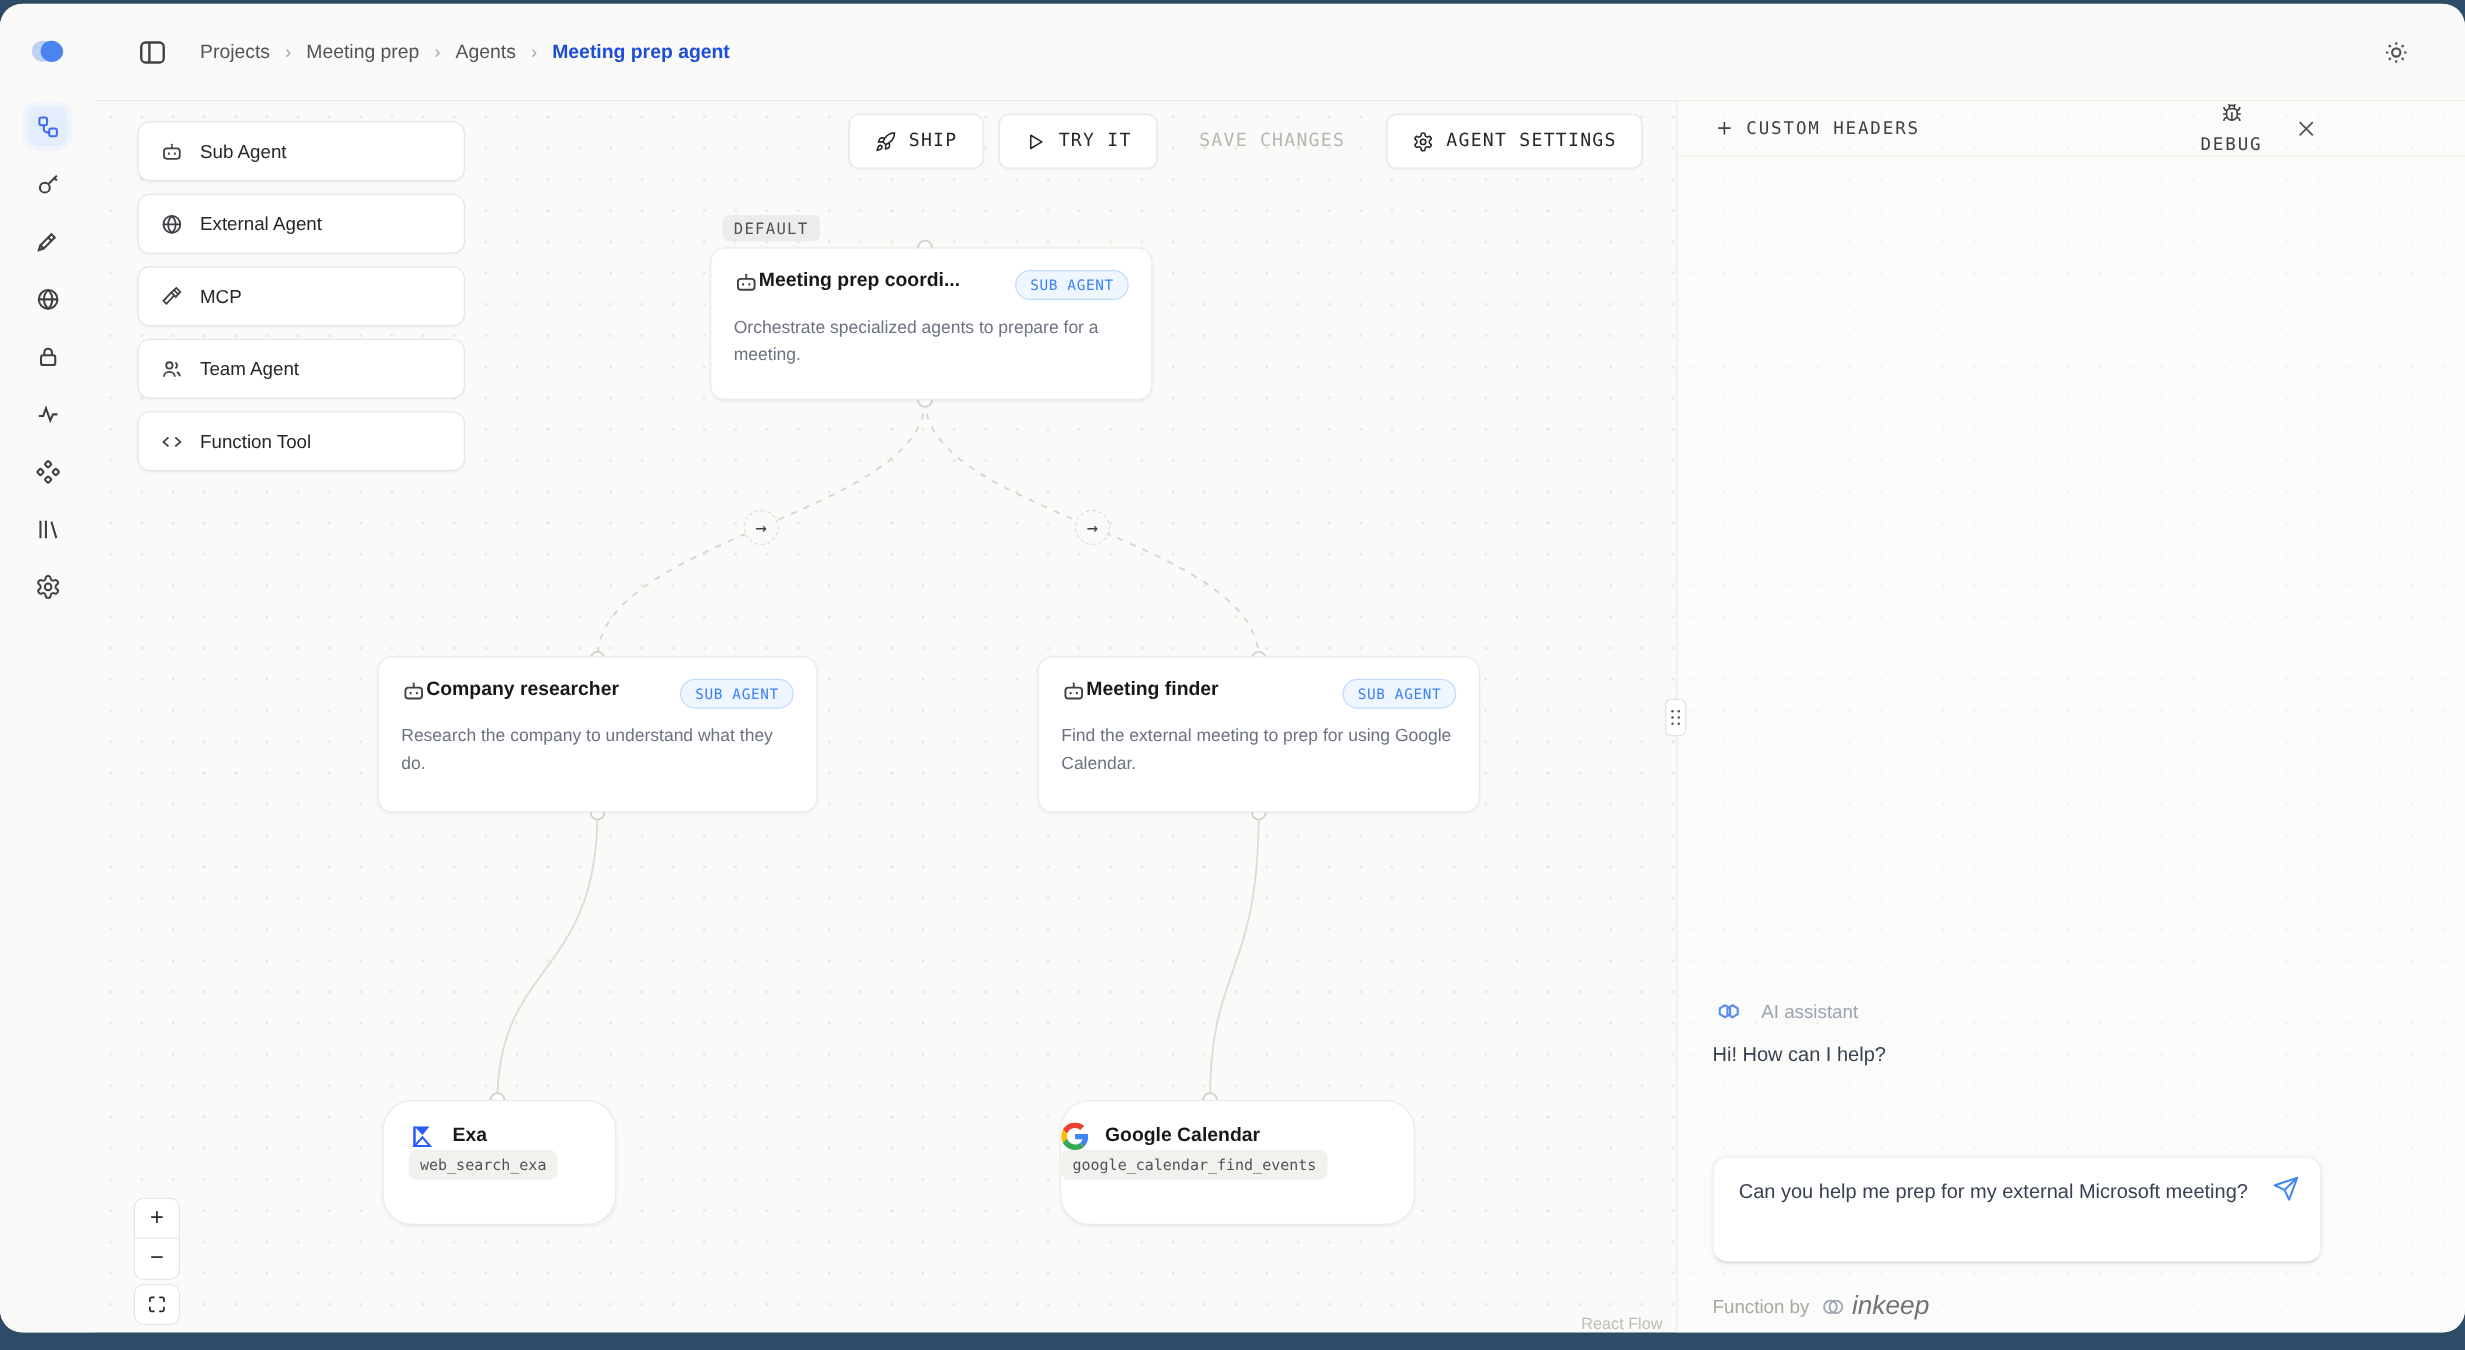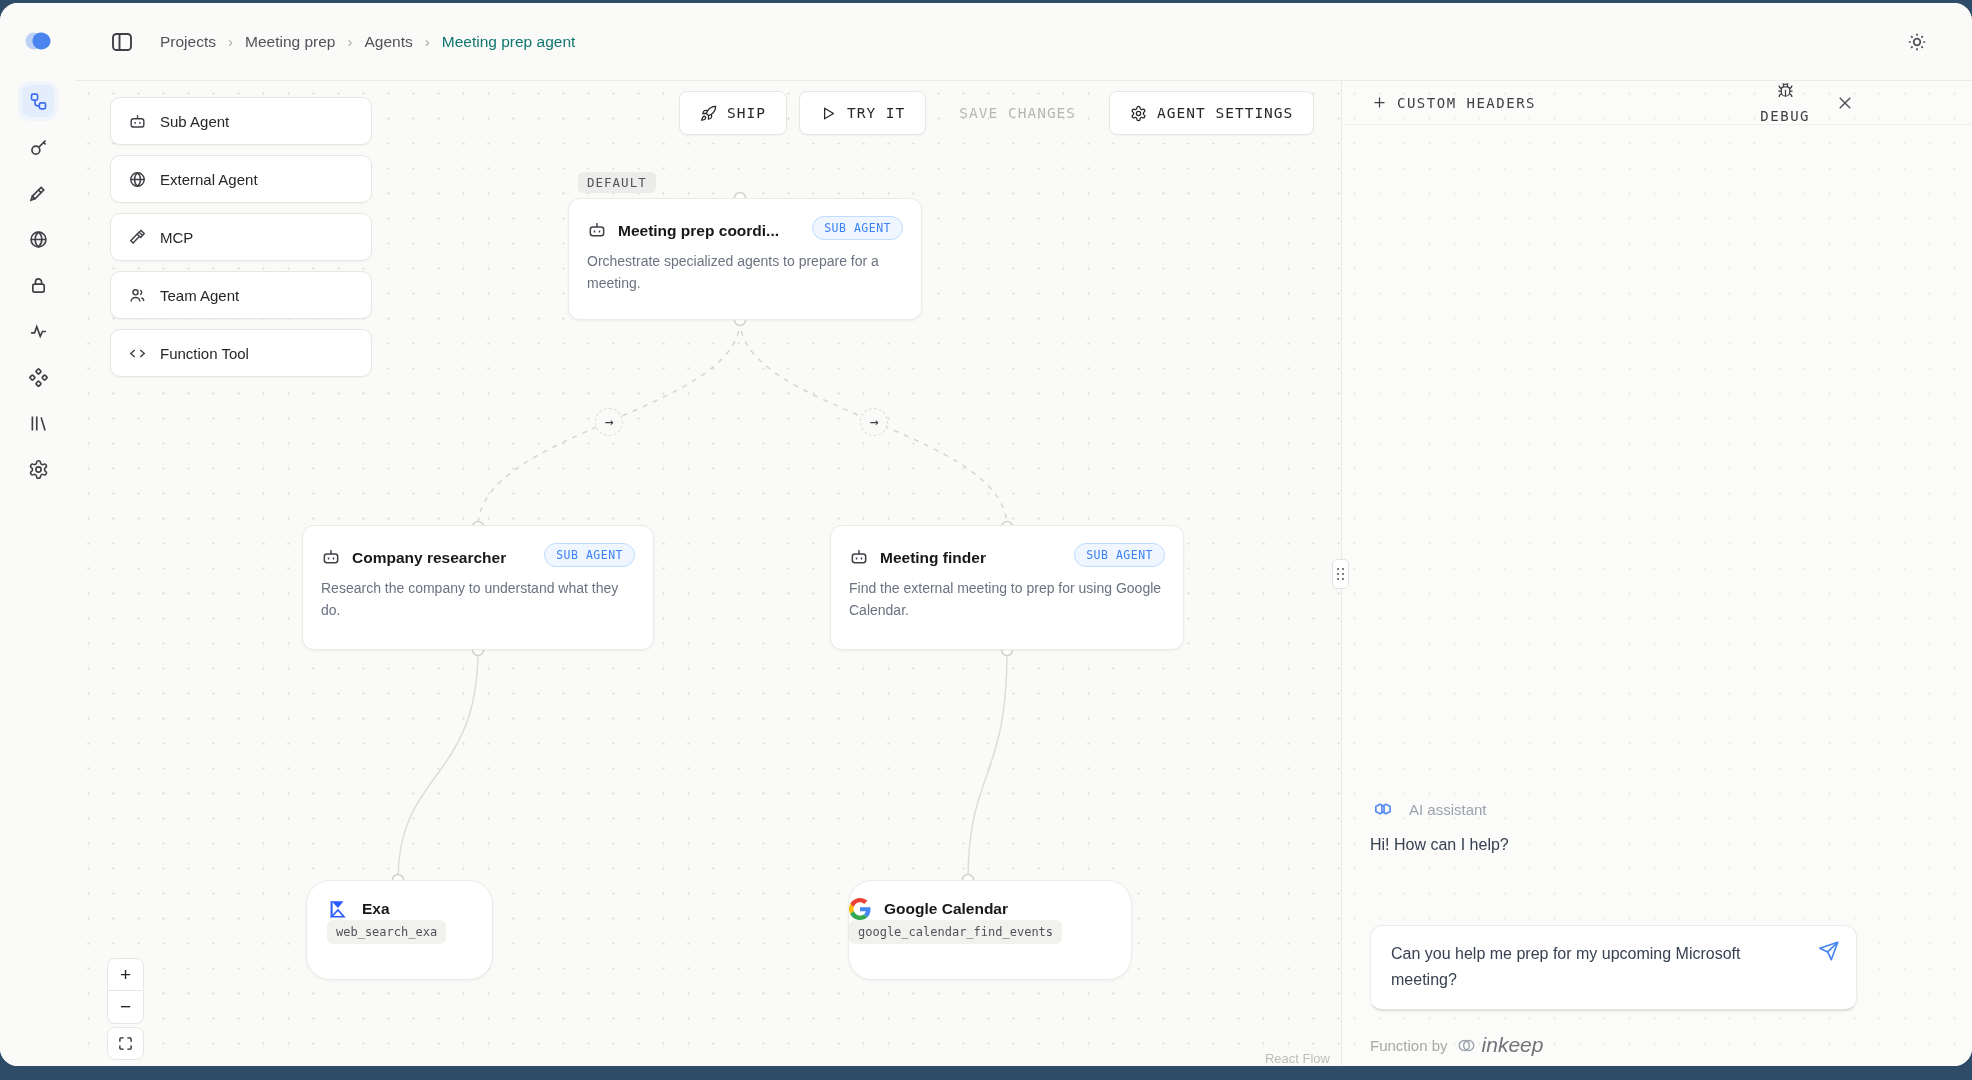--- a/index.html
+++ b/index.html
@@ -21,21 +21,21 @@
   .rail-bottom { position:absolute; left:0; width:76px; display:flex; flex-direction:column; align-items:center; }
   .rail-me { font-size:15px; color:#374151; letter-spacing:.5px; font-weight:500; }
 
   
   .header { position:absolute; left:76px; top:0; right:0; height:78px; border-bottom:1px solid #ebebe8;
             display:flex; align-items:center; background:#fafaf8; z-index:20; }
   .toggle-btn { margin-left:34px; color:#3f3f46; width:24px; height:24px; cursor:pointer; }
   .crumbs { margin-left:26px; display:flex; align-items:center; gap:12px; font-size:15.5px; }
   .crumb { color:#52525b; cursor:pointer; }
   .crumb-sep { color:#a8a8a4; font-size:15px; }
-  .crumb.current { color:#0f766e; font-weight:400; }
+  .crumb.current { color:#1d4ed8; font-weight:700; }
   .sun-btn { position:absolute; right:44px; top:28px; width:22px; height:22px; color:#52525b; cursor:pointer; }
 
   
   .canvas { position:absolute; left:76px; top:78px; width:1264px; bottom:0; overflow:hidden;
             background-image:radial-gradient(circle,#e5e5e0 1.1px,transparent 1.3px); background-size:25px 25px; }
   .edges { position:absolute; inset:0; }
 
   
   .palette { position:absolute; left:34px; top:16px; display:flex; flex-direction:column; gap:10px; z-index:10; }
   .pal-item { width:262px; height:48px; background:#fff; border:1px solid #e6e6e3; border-radius:10px;
@@ -48,21 +48,21 @@
   .toolbar { position:absolute; left:603px; top:10px; display:flex; gap:12px; z-index:10; }
   .tb-btn { height:44px; background:#fff; border:1px solid #e6e6e3; border-radius:8px; display:flex;
             align-items:center; gap:10px; padding:0 20px; font-size:14.5px; letter-spacing:1px; color:#27272a;
             cursor:pointer; box-shadow:0 1px 2px rgba(0,0,0,.04); white-space:nowrap; }
   .tb-btn svg { width:17px; height:17px; }
   .tb-btn.ghost { background:transparent; border-color:transparent; box-shadow:none; color:#b6b6b2; }
 
   
   .node { position:absolute; background:#fff; border:1px solid #ebebe8; border-radius:12px;
           box-shadow:0 1px 3px rgba(0,0,0,.05); padding:17px 18px 14px; cursor:pointer; z-index:5; }
-  .node-head { display:flex; align-items:flex-end; gap:11px; }
+  .node-head { display:flex; align-items:flex-start; }
   .node-head svg.bot { width:20px; height:20px; color:#3f3f46; flex:none; }
   .node-title { font-size:15.5px; font-weight:700; color:#18181b; flex:1; white-space:nowrap; }
   .badge { font-family:"DejaVu Sans Mono","Liberation Mono",monospace; font-size:11.5px; letter-spacing:.5px;
            color:#3b82f6; background:#eff6ff; border:1px solid #bfdbfe; border-radius:999px; padding:4px 11px; }
   .node-desc { margin-top:11px; font-size:14px; line-height:1.55; color:#6b7280; }
   .default-chip { position:absolute; left:502px; top:91px; background:#ececE8; background:#ececea; color:#52525b;
                   font-size:12.5px; letter-spacing:1px; padding:3px 9px; border-radius:5px; z-index:6; }
   .tool-node { position:absolute; background:#fff; border:1px solid #ebebe8; border-radius:24px;
                box-shadow:0 1px 3px rgba(0,0,0,.05); padding:17px 20px; cursor:pointer; z-index:5; }
   .tool-head { display:flex; align-items:center; gap:13px; }
@@ -403,21 +403,21 @@
     <div class="assist-row">
       <svg viewBox="0 0 24 24" fill="none" stroke="#5b8def" stroke-width="1.6">
         <path d="M9.2 5.6 13 7.8v4.4l-3.8 2.2-3.8-2.2V7.8z" transform="translate(0,2)"></path>
         <path d="M14.8 5.6l3.8 2.2v4.4l-3.8 2.2-3.8-2.2V7.8z" transform="translate(0,2)"></path>
       </svg>
       <span class="assist-label">AI assistant</span>
     </div>
     <div class="greeting">Hi! How can I help?</div>
 
     <div class="chat-card">
-      <div class="chat-text">Can you help me prep for my upcoming Microsoft meeting?</div>
+      <div class="chat-text">Can you help me prep for my external Microsoft meeting?</div>
       <svg class="send-btn" viewBox="0 0 24 24" fill="none" stroke="currentColor" stroke-width="1.8" stroke-linejoin="round">
         <path d="m21.5 2.5-7 19-4-8.5-8.5-4z"></path>
           <path d="M21.5 2.5 10.5 13"></path>
       </svg>
     </div>
 
     <div class="powered">
       <span class="powered-label">Function by</span>
       <svg viewBox="0 0 24 24" fill="none" stroke="#9ca3af" stroke-width="1.6">
         <circle cx="9.5" cy="12" r="5.8"></circle>

